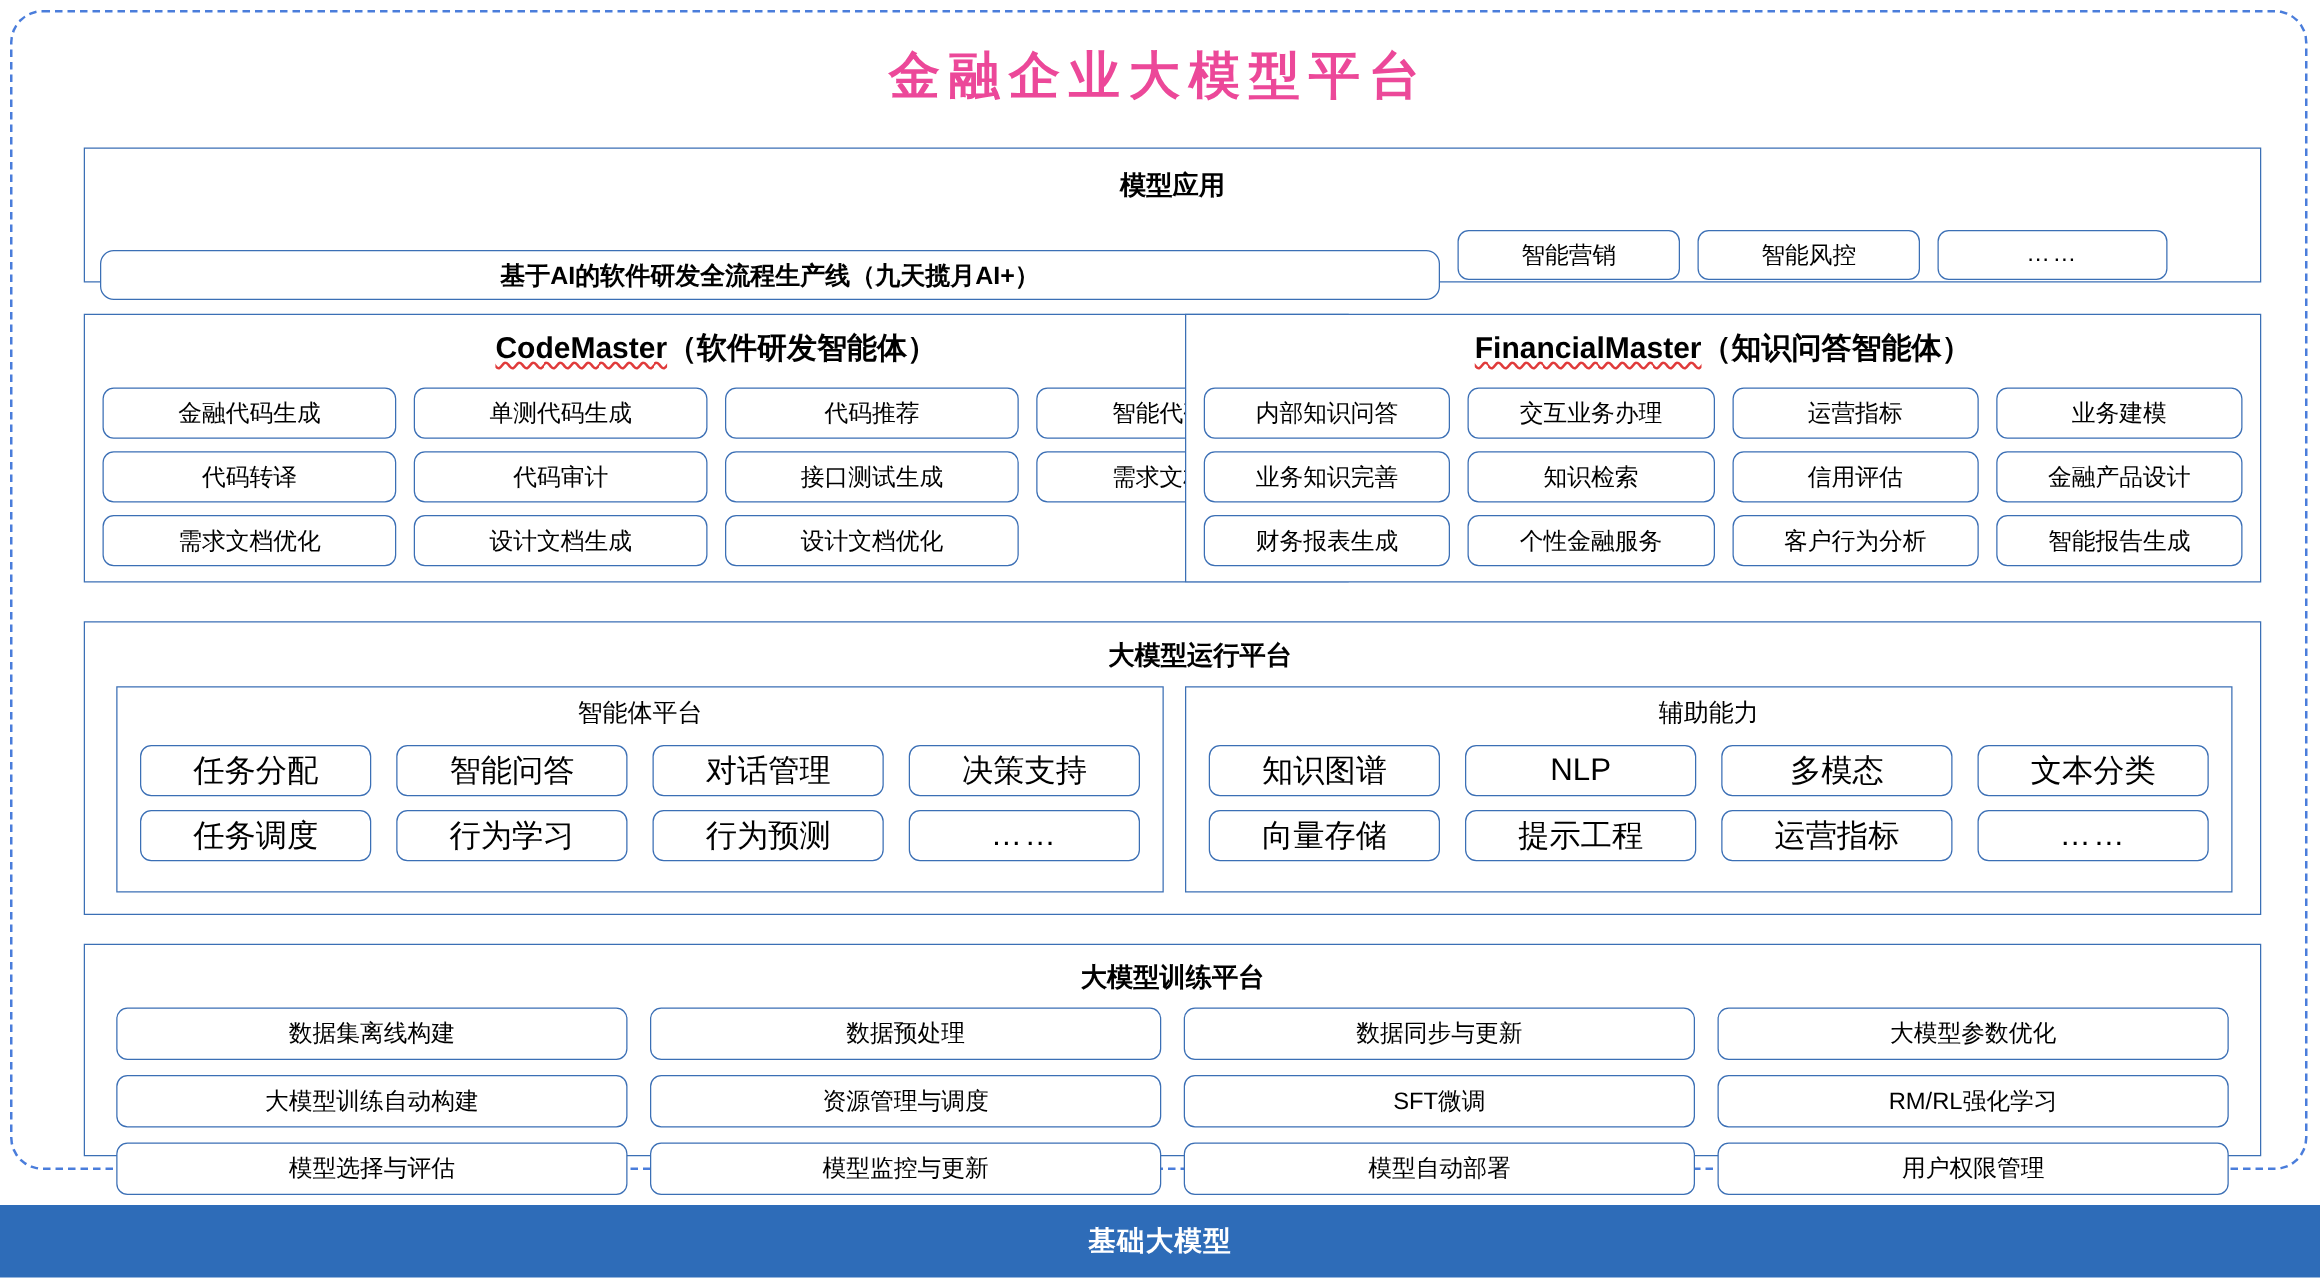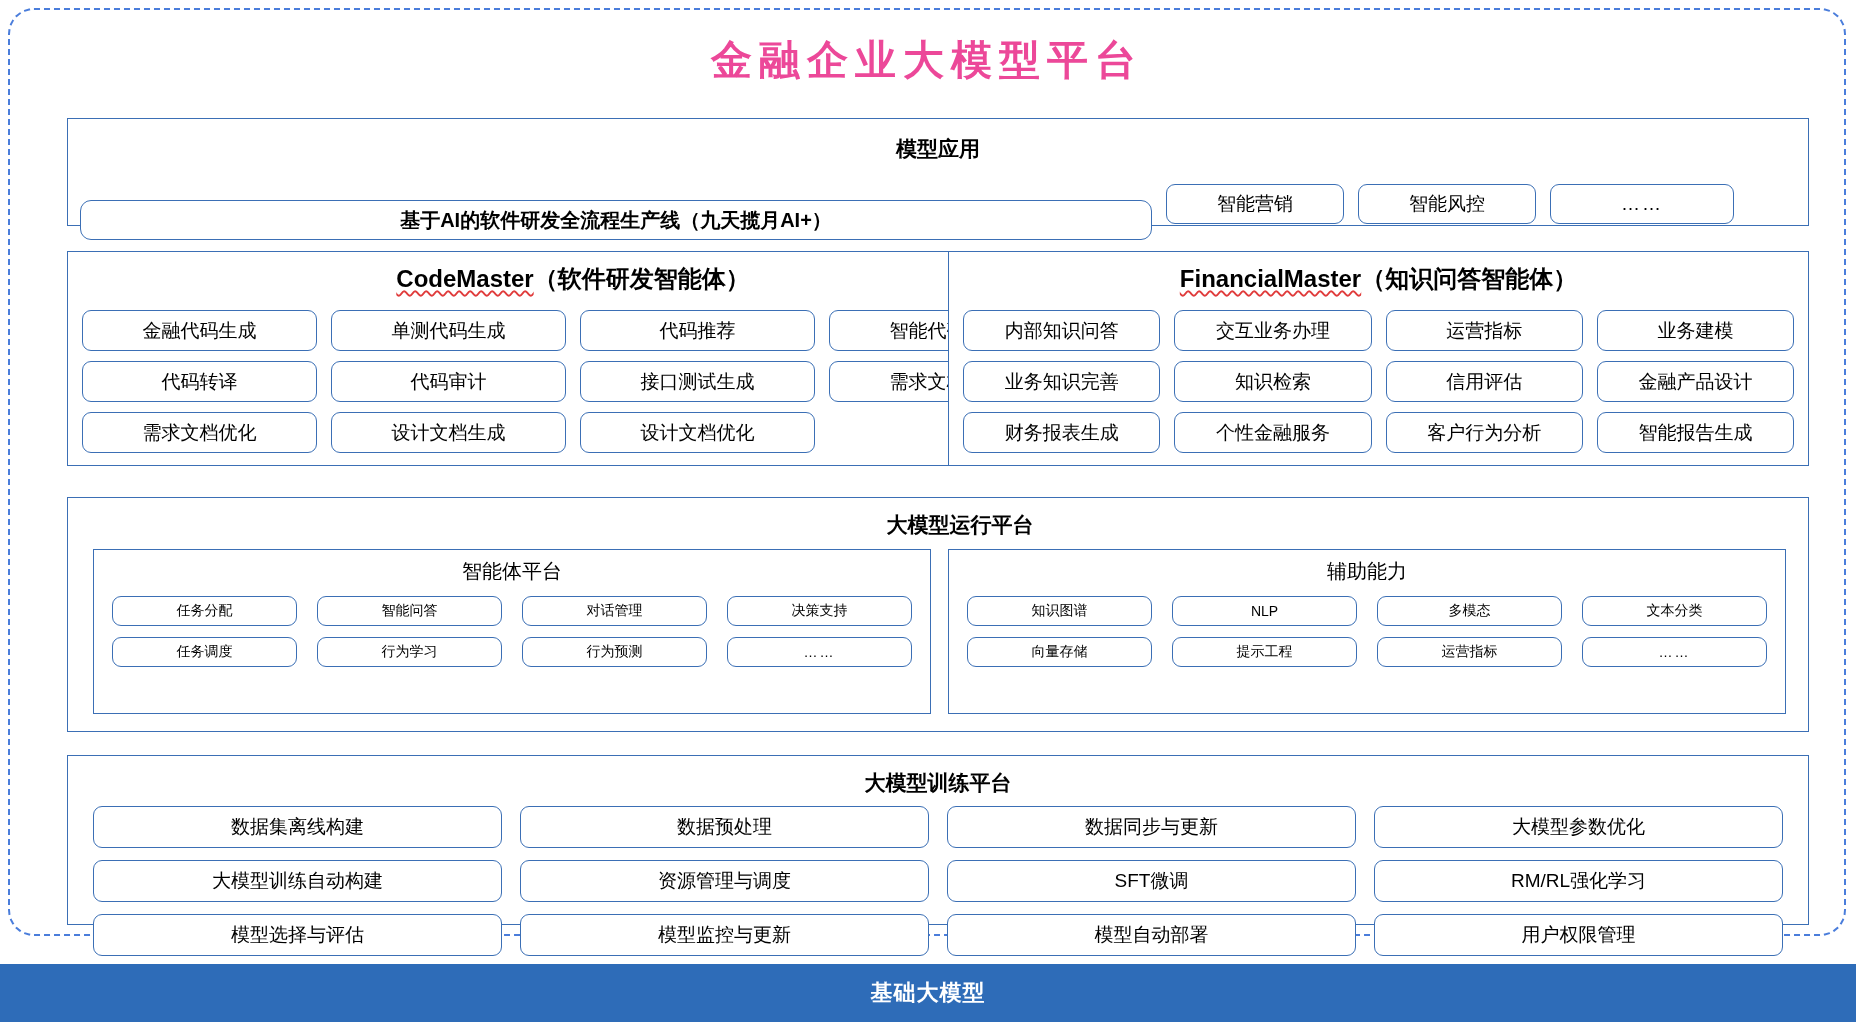--- a/index.html
+++ b/index.html
@@ -160,21 +160,21 @@
   .sub-panel .panel-title-plain { margin-top: 11px; }
   .sub-grid {
     position: absolute;
     left: 18px;
     right: 18px;
     top: 46px;
     display: grid;
     grid-template-columns: repeat(4, 1fr);
     gap: 11px 20px;
   }
-  .sub-grid .chip { height: 30px; font-size: 14px; }
+  .sub-grid .chip { height: 41px; font-size: 25px; }
 
   
   #training-panel {
     position: absolute;
     left: 57px;
     top: 745px;
     width: 1742px;
     height: 170px;
   }
   #training-panel > .panel-title { margin-top: 16px; }

